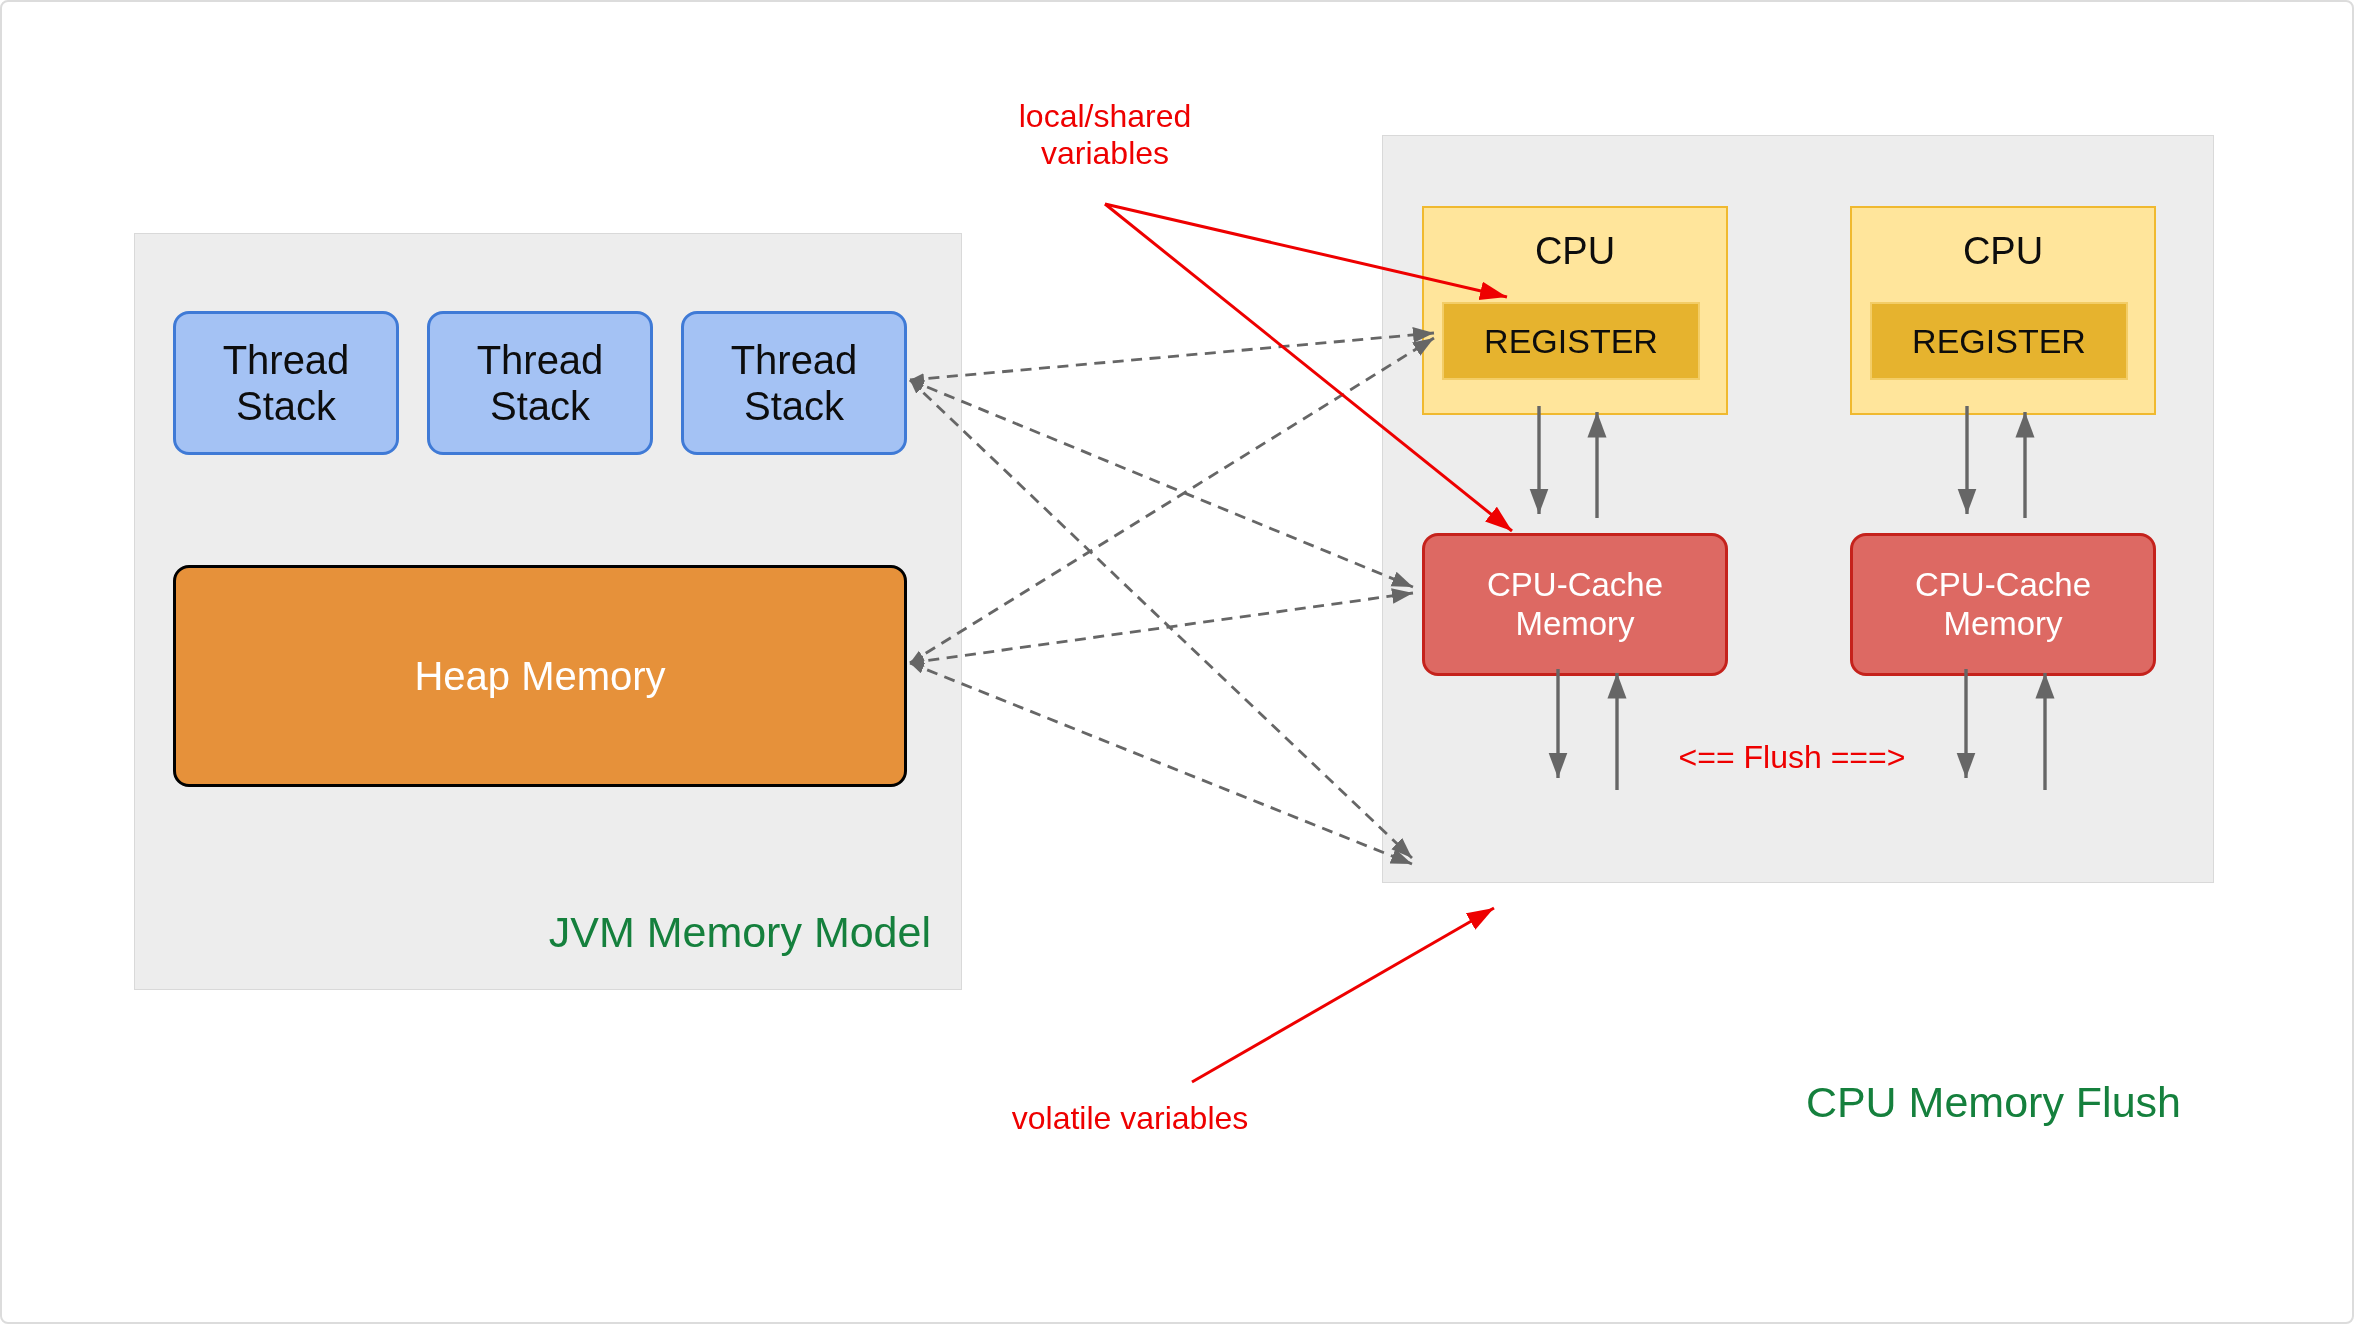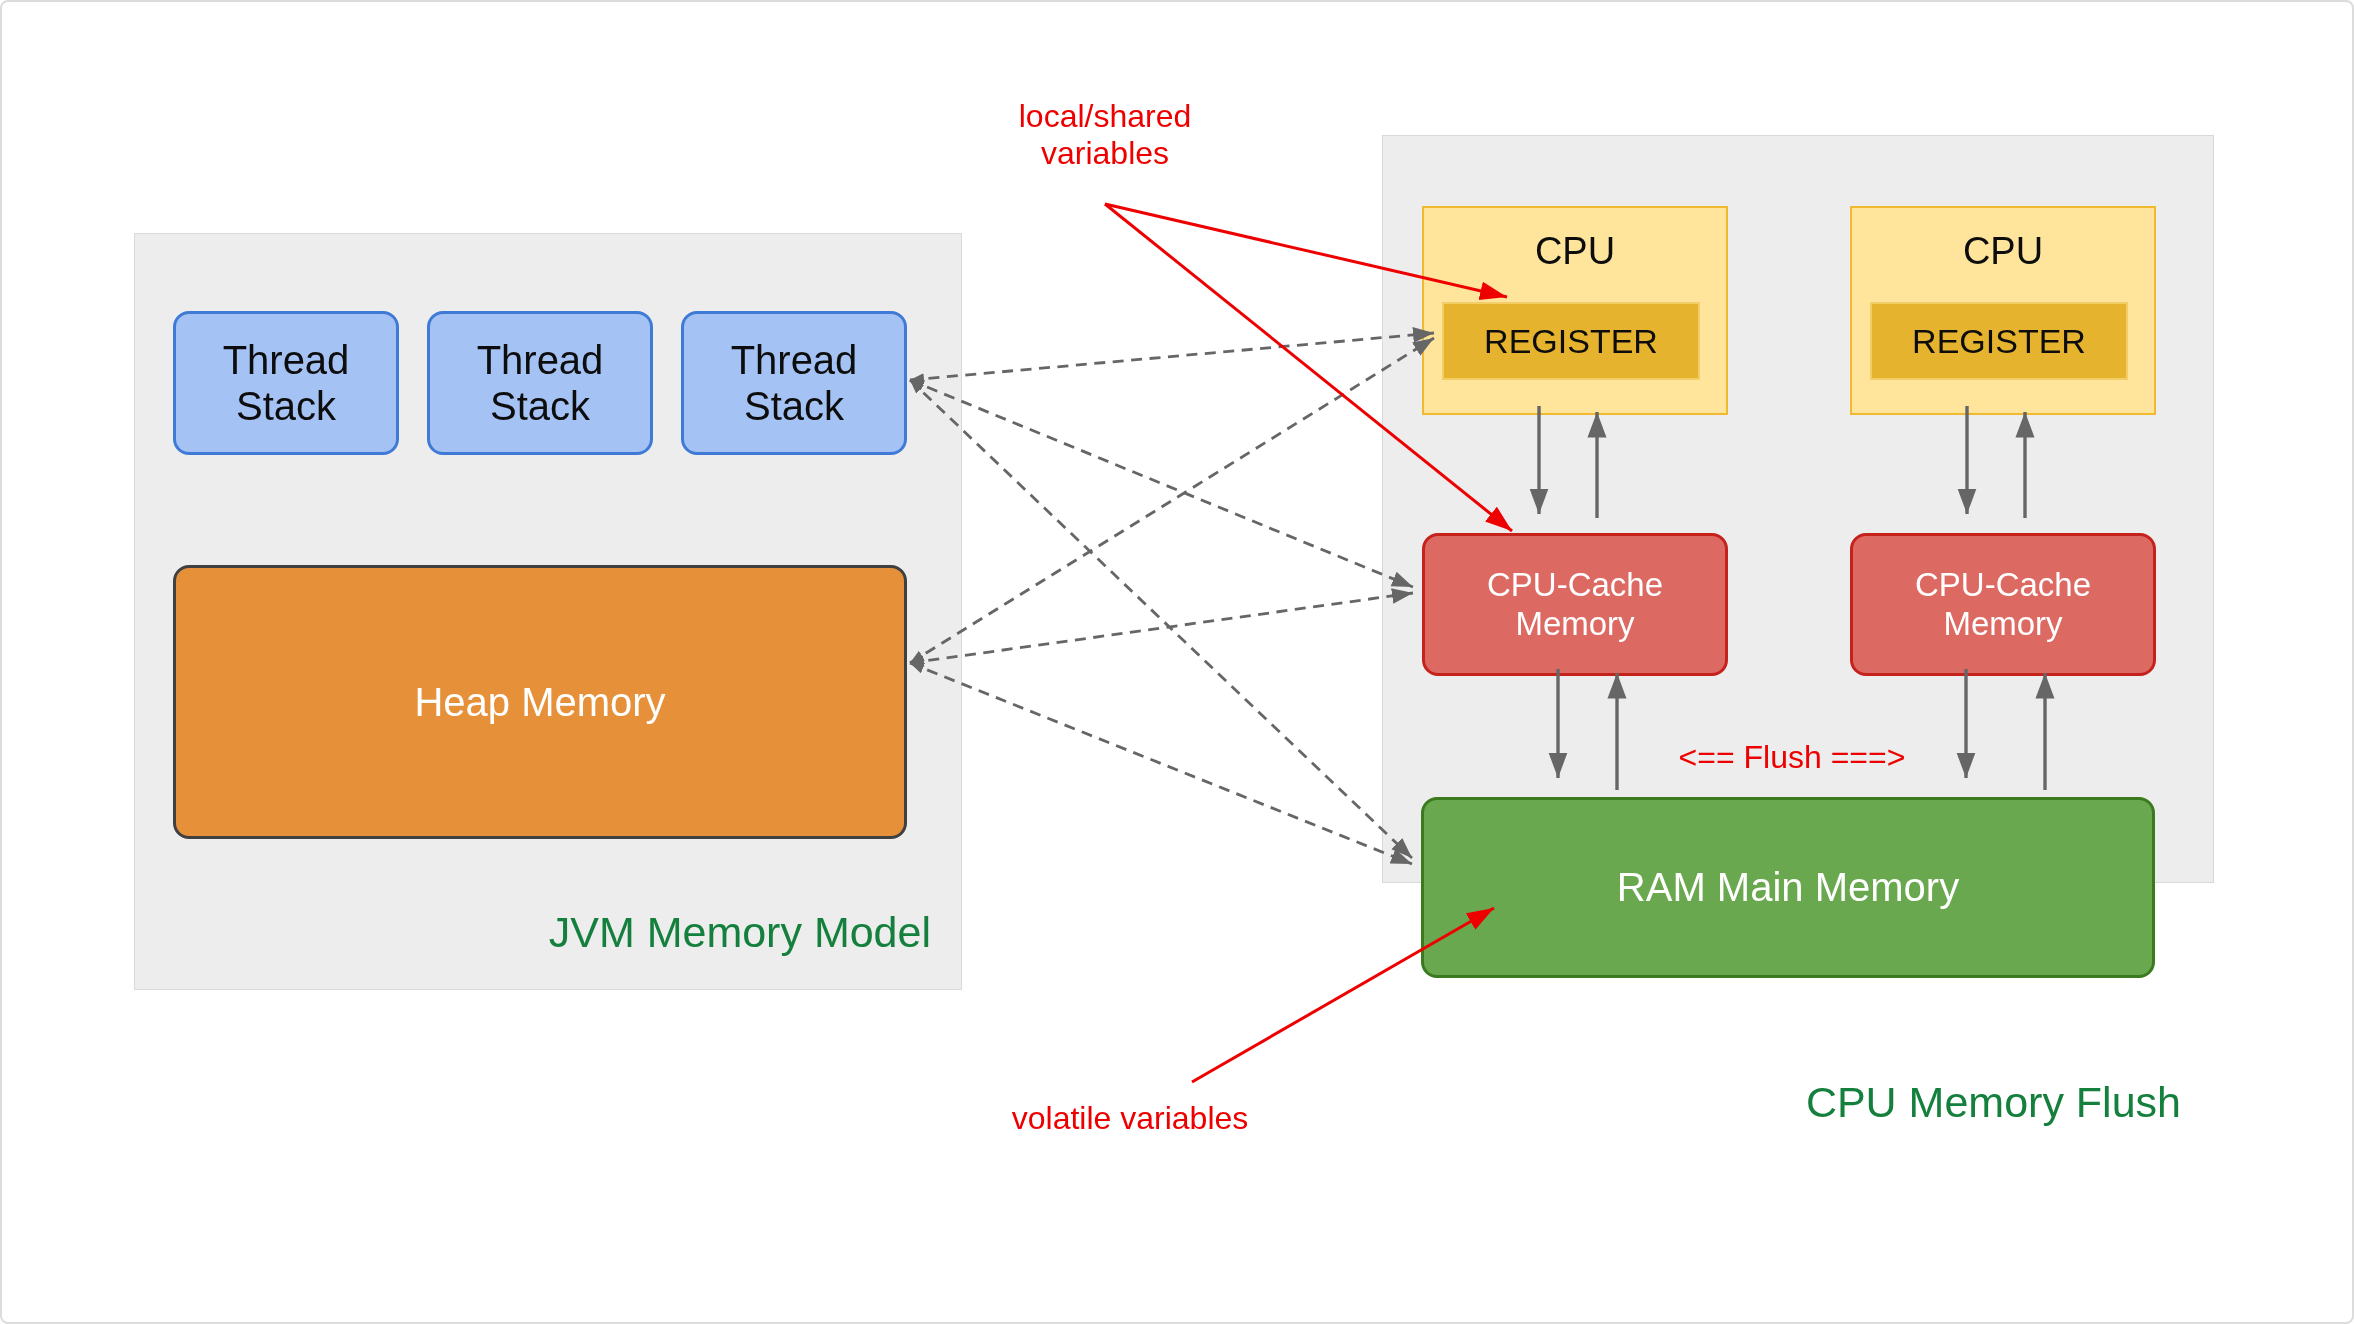--- a/index.html
+++ b/index.html
@@ -9,21 +9,21 @@
     border:2px solid #dcdcdc;border-radius:8px;overflow:hidden;
   }
   .panel{position:absolute;background:#ededed;border:1px solid #d9d9d9;box-sizing:border-box;}
   .box{position:absolute;box-sizing:border-box;display:flex;align-items:center;justify-content:center;text-align:center;border-radius:16px;}
   .thread{
     width:226px;height:144px;background:#a4c2f4;border:3px solid #3f7ad6;
     font-size:40px;line-height:1.15;color:#0d0d0d;
   }
   .thread span{display:inline-block;width:150px;}
   .heap{
-    left:38px;top:331px;width:734px;height:274px;background:#e6913a;border:3px solid #404040;
+    left:38px;top:331px;width:734px;height:222px;background:#e6913a;border:3px solid #000000;
     font-size:40px;color:#ffffff;
   }
   .panel-title{position:absolute;font-size:43px;color:#15803d;text-align:right;}
   .cpu-unit{
     position:absolute;width:306px;height:209px;background:#ffe59b;border:2px solid #f0b92f;box-sizing:border-box;
   }
   .cpu-unit .cpu-label{position:absolute;top:22px;left:0;width:100%;text-align:center;font-size:38px;color:#0d0d0d;}
   .register{
     position:absolute;left:18px;top:94px;width:258px;height:78px;background:#e6b32e;border:2px solid #f3cd66;
     box-sizing:border-box;display:flex;align-items:center;justify-content:center;
@@ -70,23 +70,20 @@
     <div class="cpu-unit" style="left:467px;top:70px;">
       <div class="cpu-label">CPU</div>
       <div class="register">REGISTER</div>
     </div>
     <div class="box cache" style="left:39px;top:397px;">
       <span>CPU-Cache Memory</span>
     </div>
     <div class="box cache" style="left:467px;top:397px;">
       <span>CPU-Cache Memory</span>
     </div>
-    <div class="box ram">
-      <span>RAM Main Memory</span>
-    </div>
     <div class="red-note" style="left:209px;top:603px;width:400px;">&lt;== Flush ===&gt;</div>
     <div class="panel-title" style="right:32px;top:942px;width:500px;">CPU Memory Flush</div>
   </section>
 
   <div class="red-note" style="left:928px;top:1098px;width:400px;">volatile variables</div>
   <div class="red-note" style="left:953px;top:96px;width:300px;">local/shared variables</div>
 
   <svg class="connectors" viewBox="0 0 2354 1324">
     <defs>
       <marker id="gEnd" markerWidth="8" markerHeight="6" refX="7.5" refY="2.8" orient="auto">

